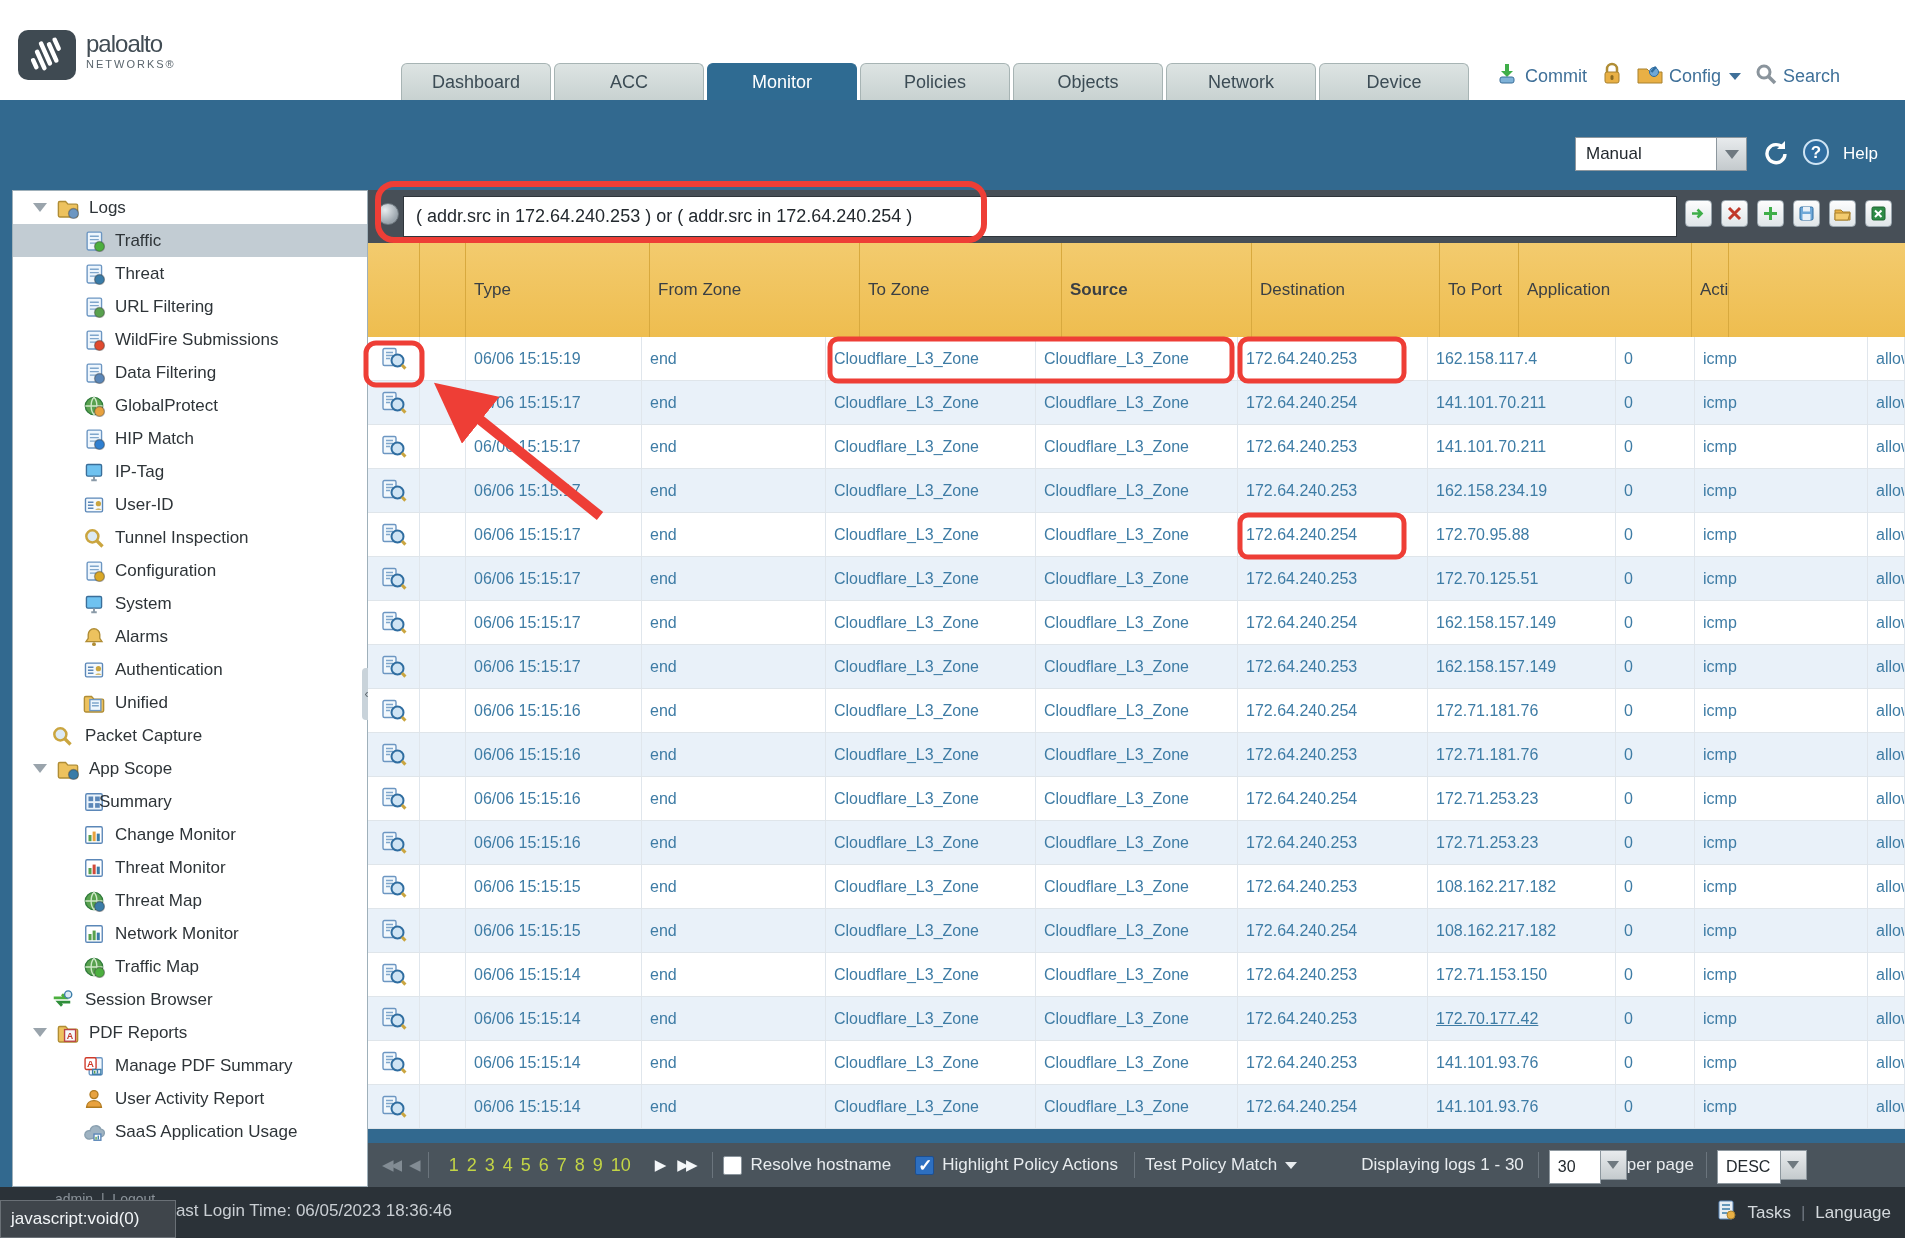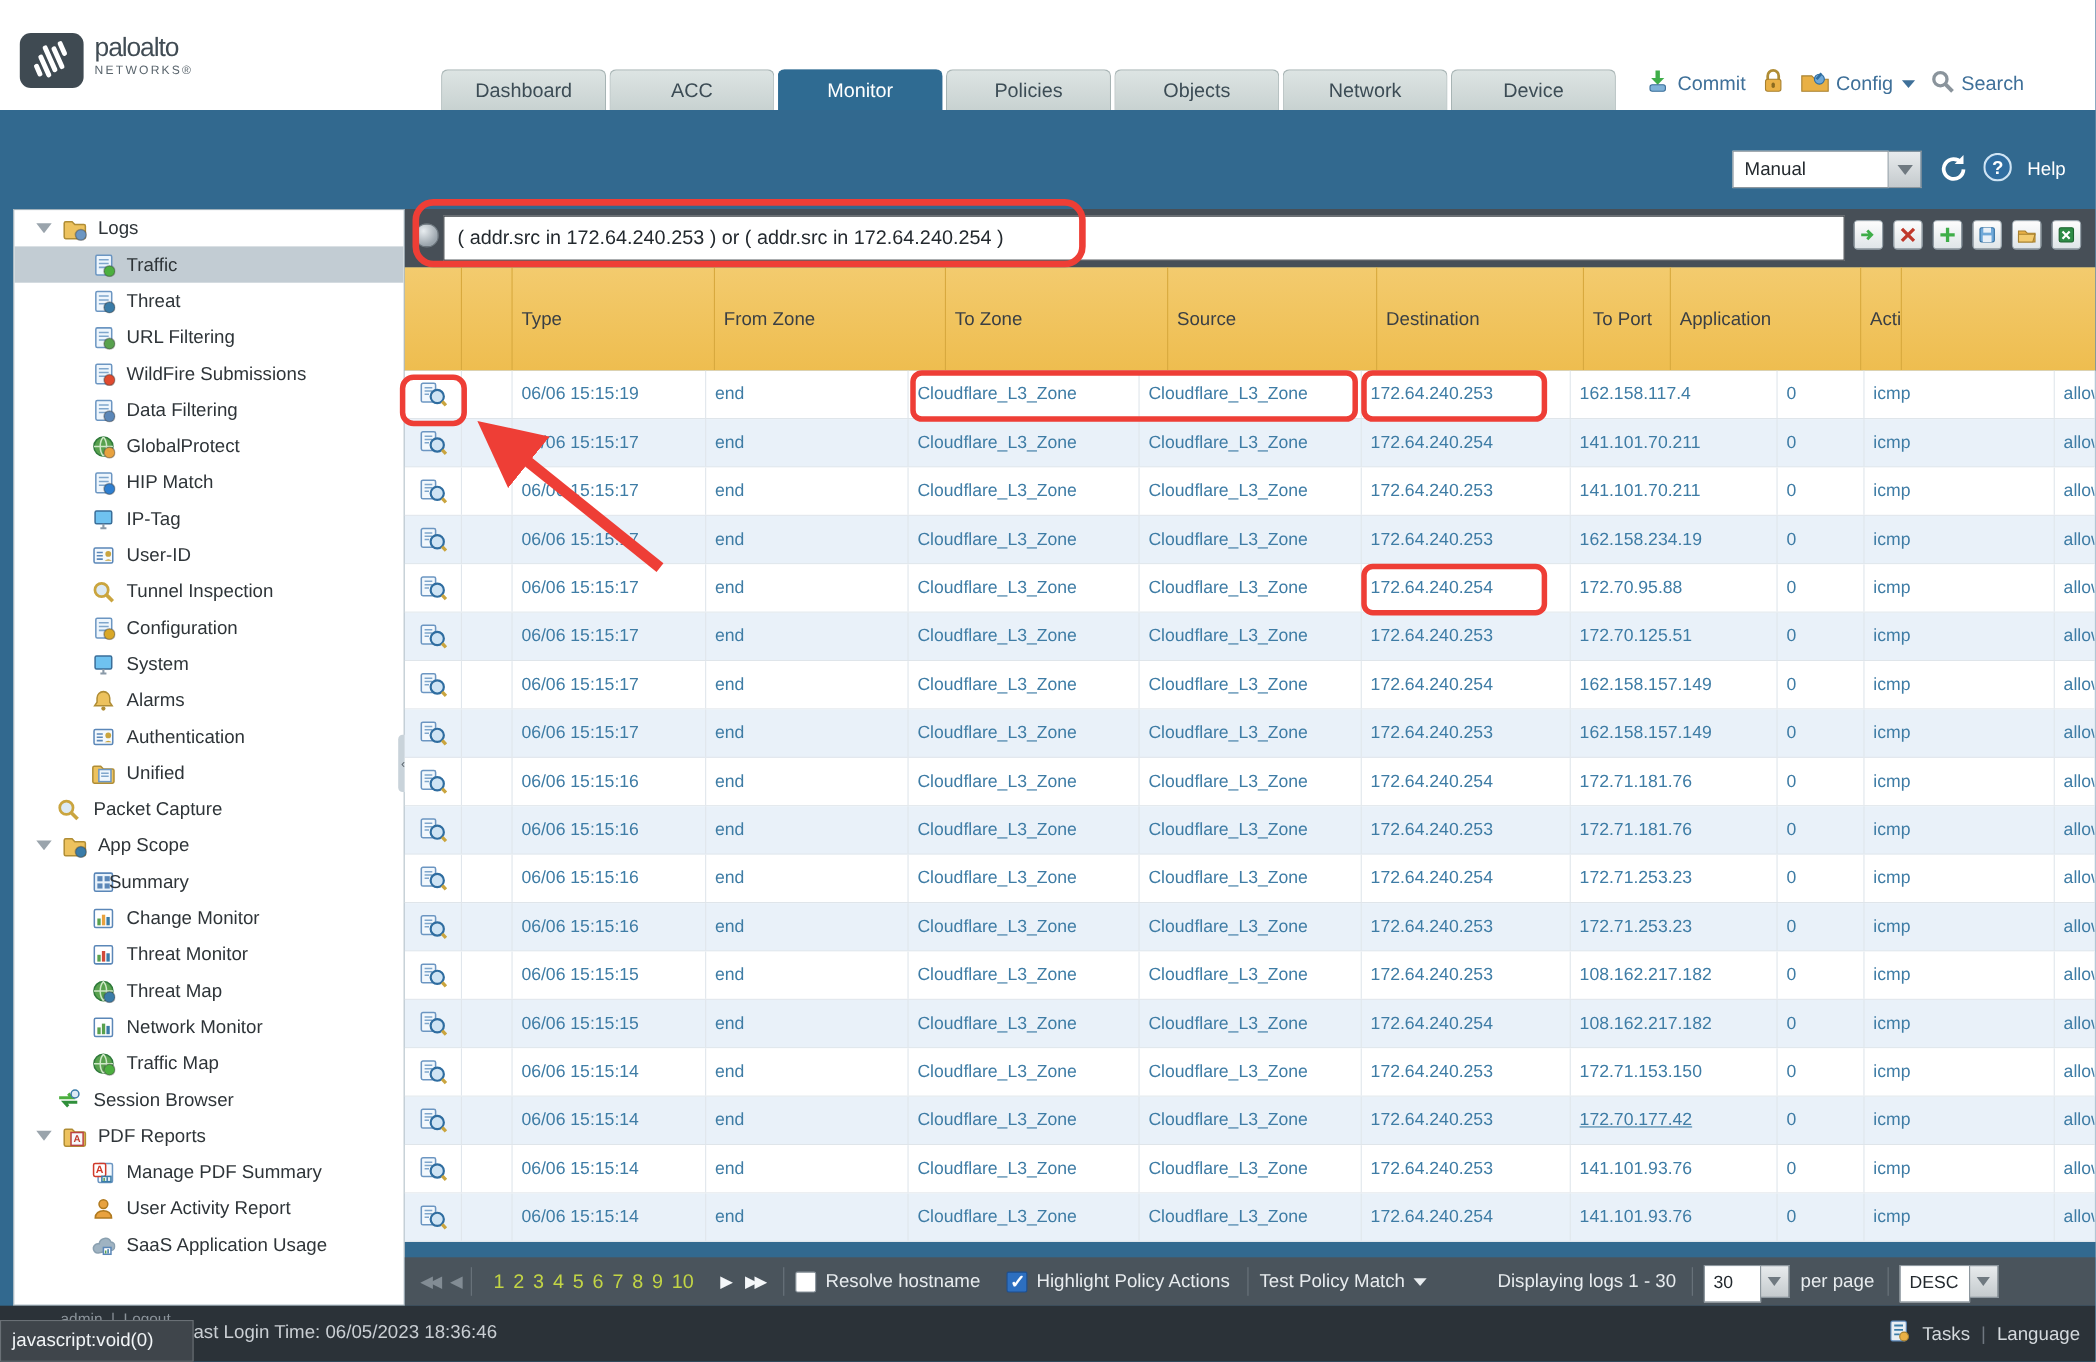--- a/index.html
+++ b/index.html
@@ -482,21 +482,21 @@
         </svg>
       </div>
     </div>
 
   <div id="thead" class="abs">
       <div class="hcell" style="width: 52px;"></div>
       <div class="hcell" style="width: 46px;"></div>
       <div class="hcell" style="width: 184px;">Type</div>
       <div class="hcell" style="width: 210px;">From Zone</div>
       <div class="hcell" style="width: 202px;">To Zone</div>
-      <div class="hcell" style="width: 190px;">Source</div>
+      <div class="hcell" style="width: 190px; font-weight: bold;">Source</div>
       <div class="hcell" style="width: 188px;">Destination</div>
       <div class="hcell" style="width: 79px;">To Port</div>
       <div class="hcell" style="width: 173px;">Application</div>
       <div class="hcell" style="width: 37px;">Action</div>
     </div>
   <div id="tbody" class="abs">
       <div class="trow">
         <div class="tcell iconcell" style="width: 52px;">
           <svg width="26" height="24" viewBox="0 0 26 24">
             <rect x="2" y="1.5" width="13" height="17" rx="1.5" fill="#f2f8fd" stroke="#6c96c2" stroke-width="1.4"></rect>
@@ -1209,21 +1209,21 @@
     <span>Test Policy Match</span>
     <span class="pb-caret"></span>
     <span style="margin-left:64px">Displaying logs 1 - 30</span>
     <div class="pb-sep" style="margin-left:14px"></div>
     <div class="mini-select">
       <div class="sel-val" style="width:52px">30</div>
       <div class="sel-btn">
           <div class="sel-tri"></div>
         </div>
     </div>
-    <span style="margin-left:10px">per page</span>
+    <span style="">per page</span>
     <div class="pb-sep" style="margin-left:12px"></div>
     <div class="mini-select">
       <div class="sel-val" style="width:64px">DESC</div>
       <div class="sel-btn">
           <div class="sel-tri"></div>
         </div>
     </div>
   </div>
 
   <div id="footer" class="abs">

